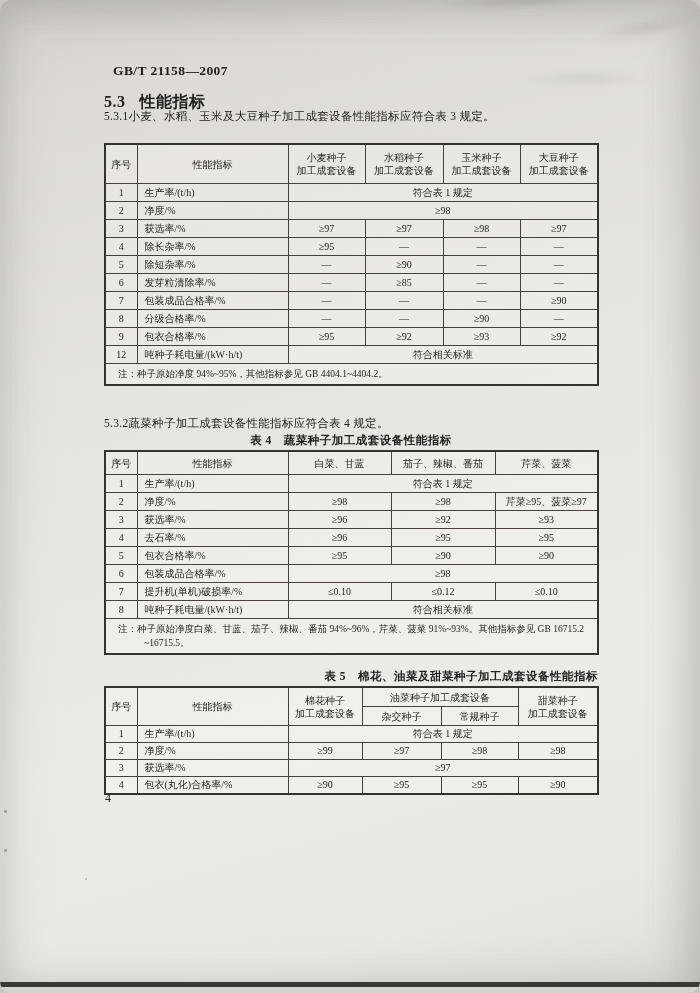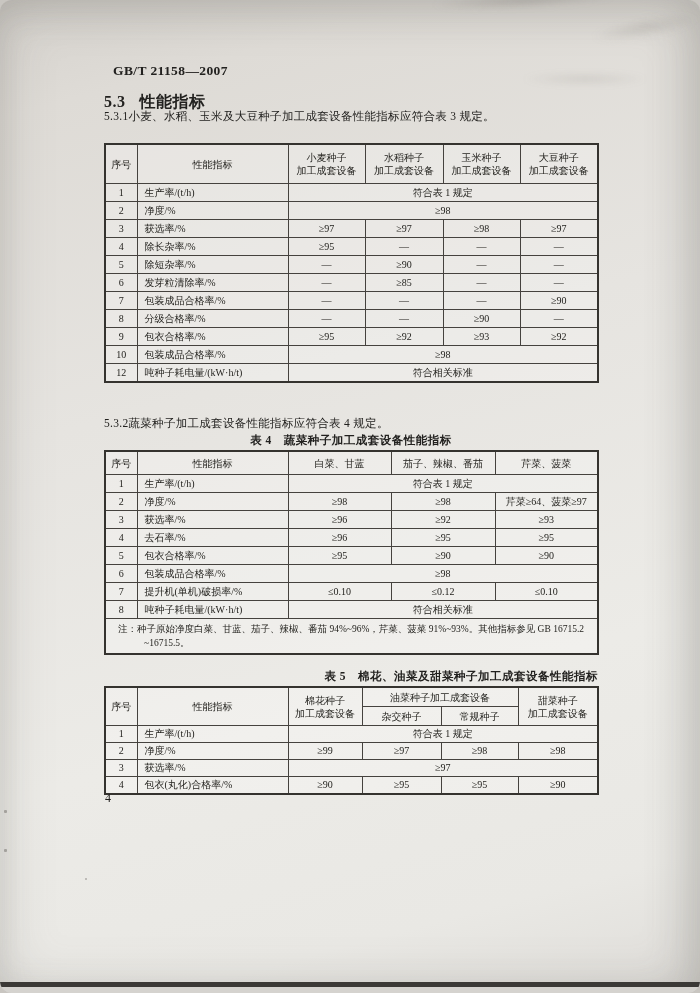--- a/index.html
+++ b/index.html
@@ -156,28 +156,26 @@
       </tr>
       <tr>
         <td>9</td>
         <td class="lbl">包衣合格率/%</td>
         <td>≥95</td>
         <td>≥92</td>
         <td>≥93</td>
         <td>≥92</td>
       </tr>
       <tr>
-        <td>10</td>
-        <td class="lbl">包装成品合格率/%</td>
-        <td colspan="4">≥98</td>
-      </tr>
-      <tr>
         <td>12</td>
         <td class="lbl">吨种子耗电量/(kW·h/t)</td>
         <td colspan="4">符合相关标准</td>
+      </tr>
+      <tr class="note-row">
+        <td colspan="6">注：种子原始净度 94%~95%，其他指标参见 GB 4404.1~4404.2。</td>
       </tr>
     </tbody>
   </table>
 
   <div class="clause" style="top:416px;">
     <span class="cnum">5.3.2</span><span>蔬菜种子加工成套设备性能指标应符合表 4 规定。</span>
   </div>
 
   <div class="caption" style="top:433px;">表 4　蔬菜种子加工成套设备性能指标</div>
 
@@ -202,21 +200,21 @@
       <tr>
         <td>1</td>
         <td class="lbl">生产率/(t/h)</td>
         <td colspan="3">符合表 1 规定</td>
       </tr>
       <tr>
         <td>2</td>
         <td class="lbl">净度/%</td>
         <td>≥98</td>
         <td>≥98</td>
-        <td>芹菜≥64、菠菜≥97</td>
+        <td>芹菜≥95、菠菜≥97</td>
       </tr>
       <tr>
         <td>3</td>
         <td class="lbl">获选率/%</td>
         <td>≥96</td>
         <td>≥92</td>
         <td>≥93</td>
       </tr>
       <tr>
         <td>4</td>

